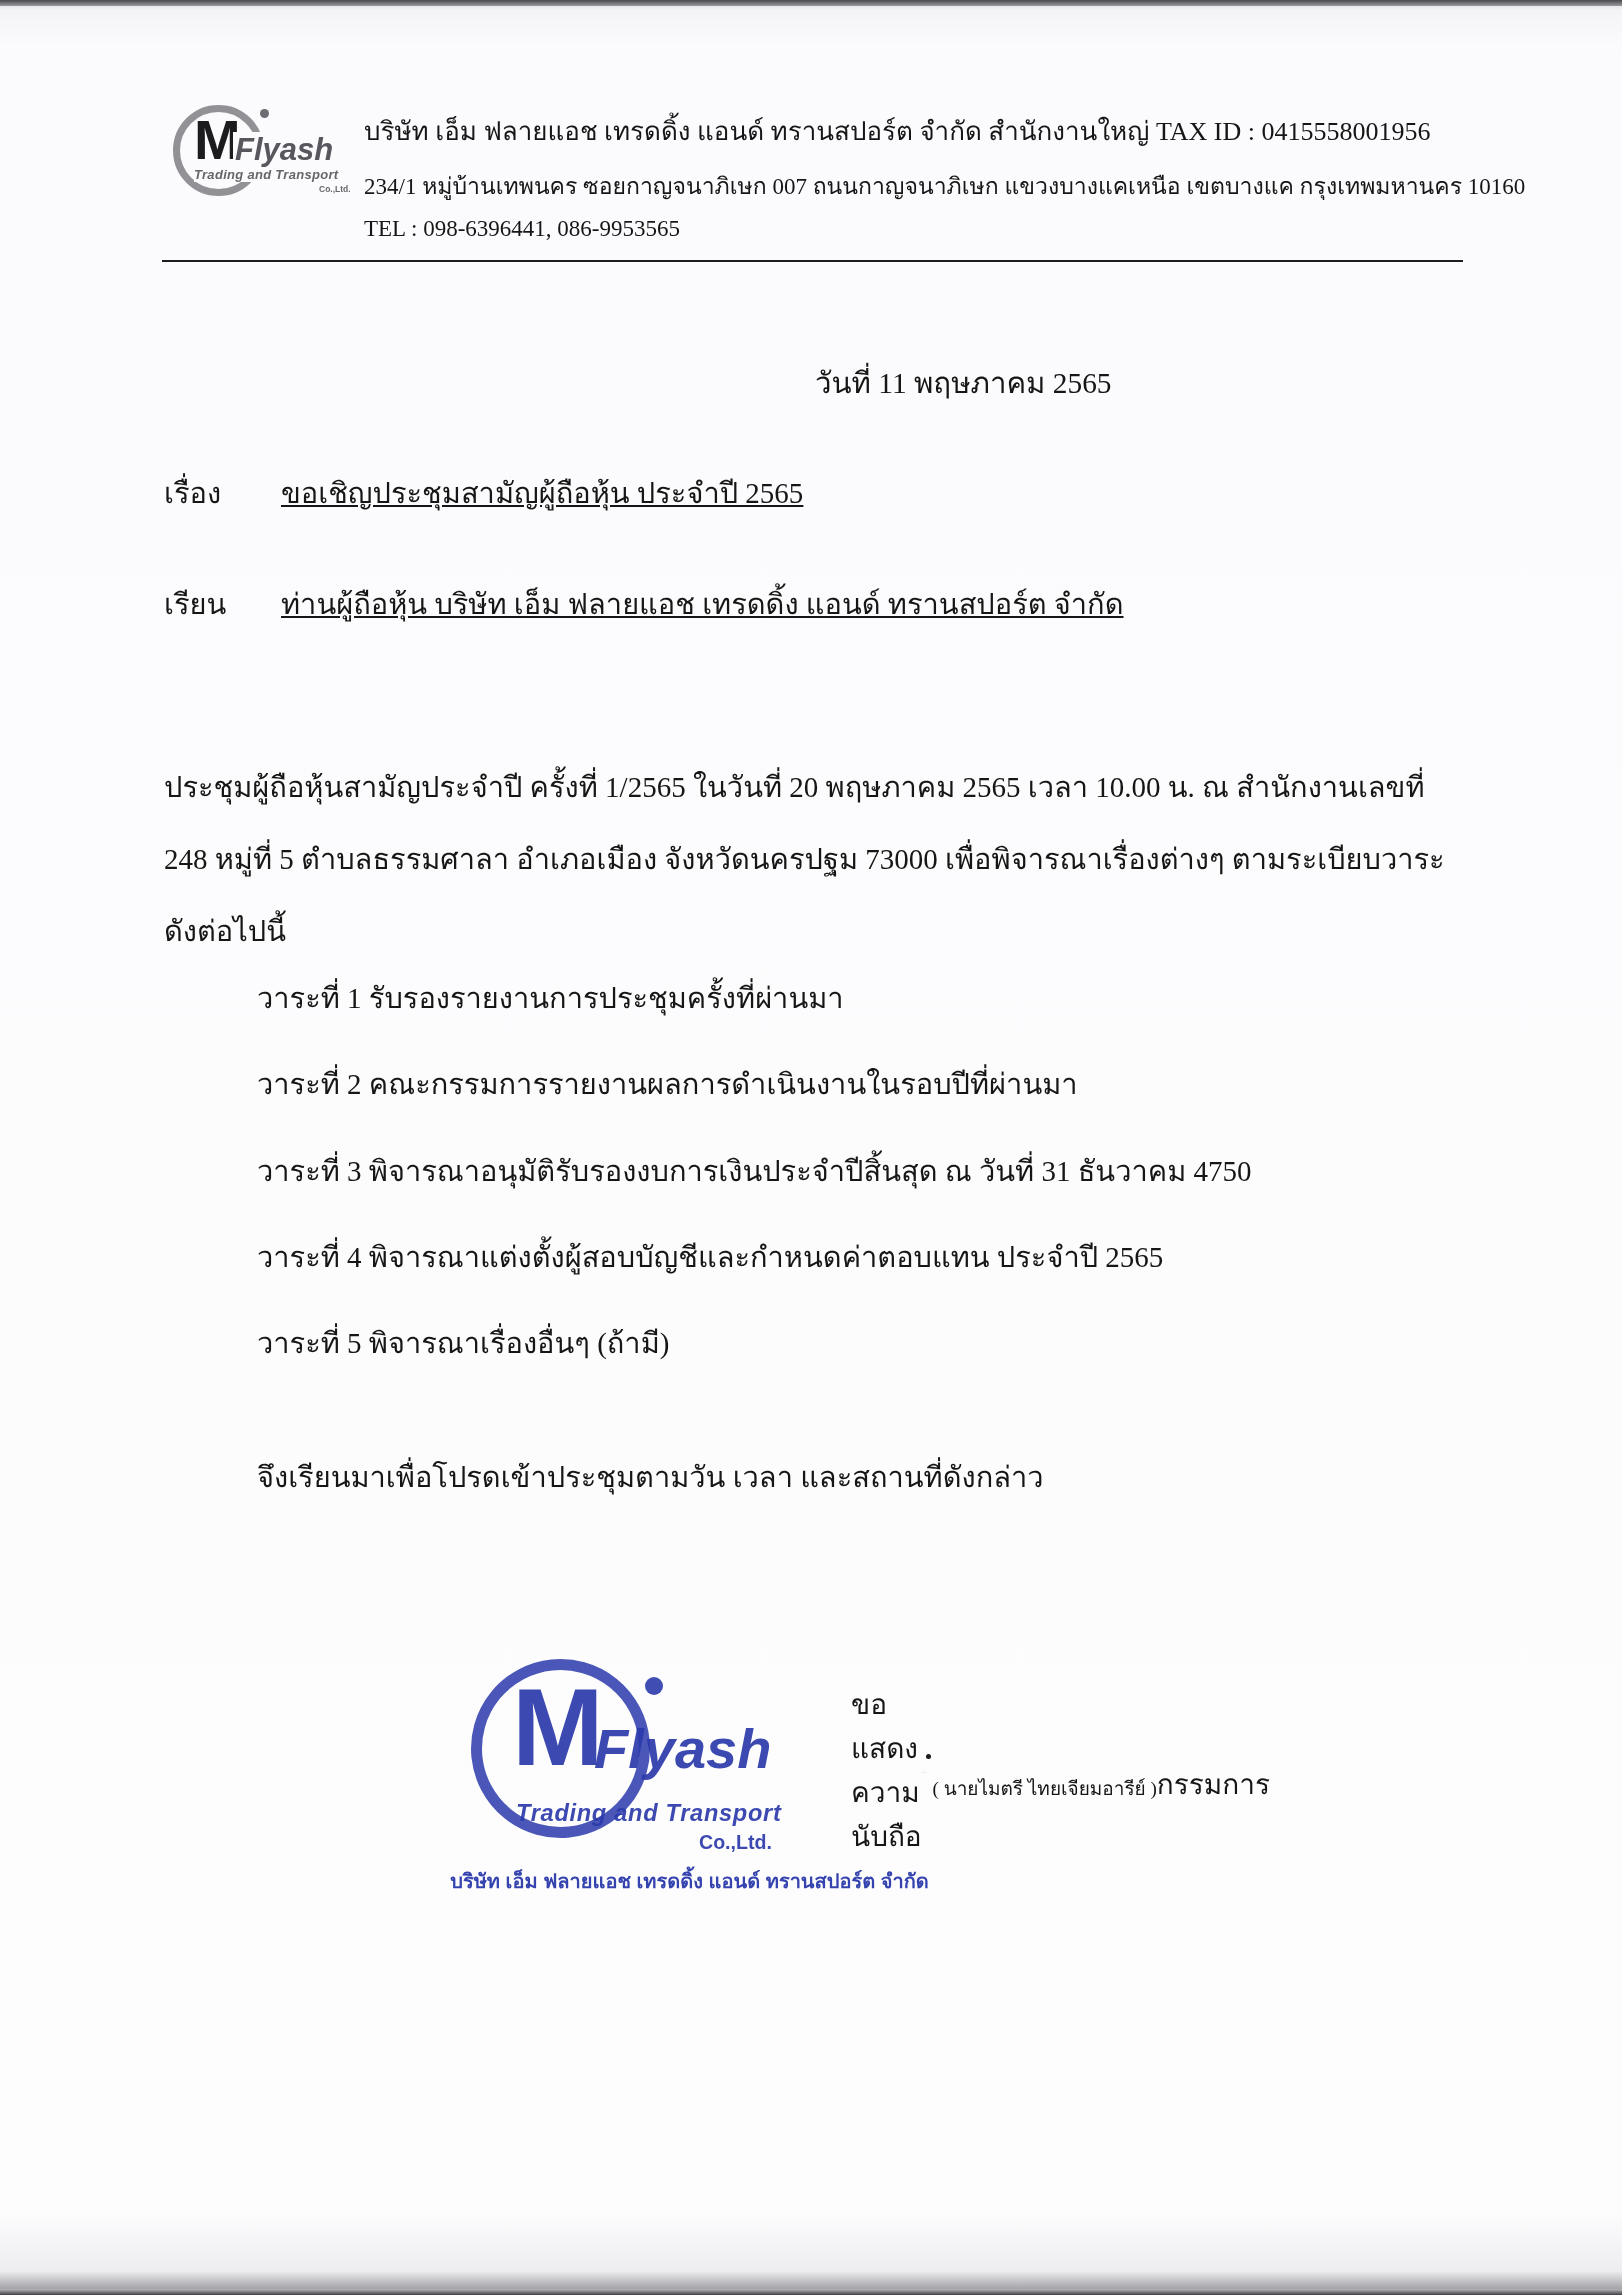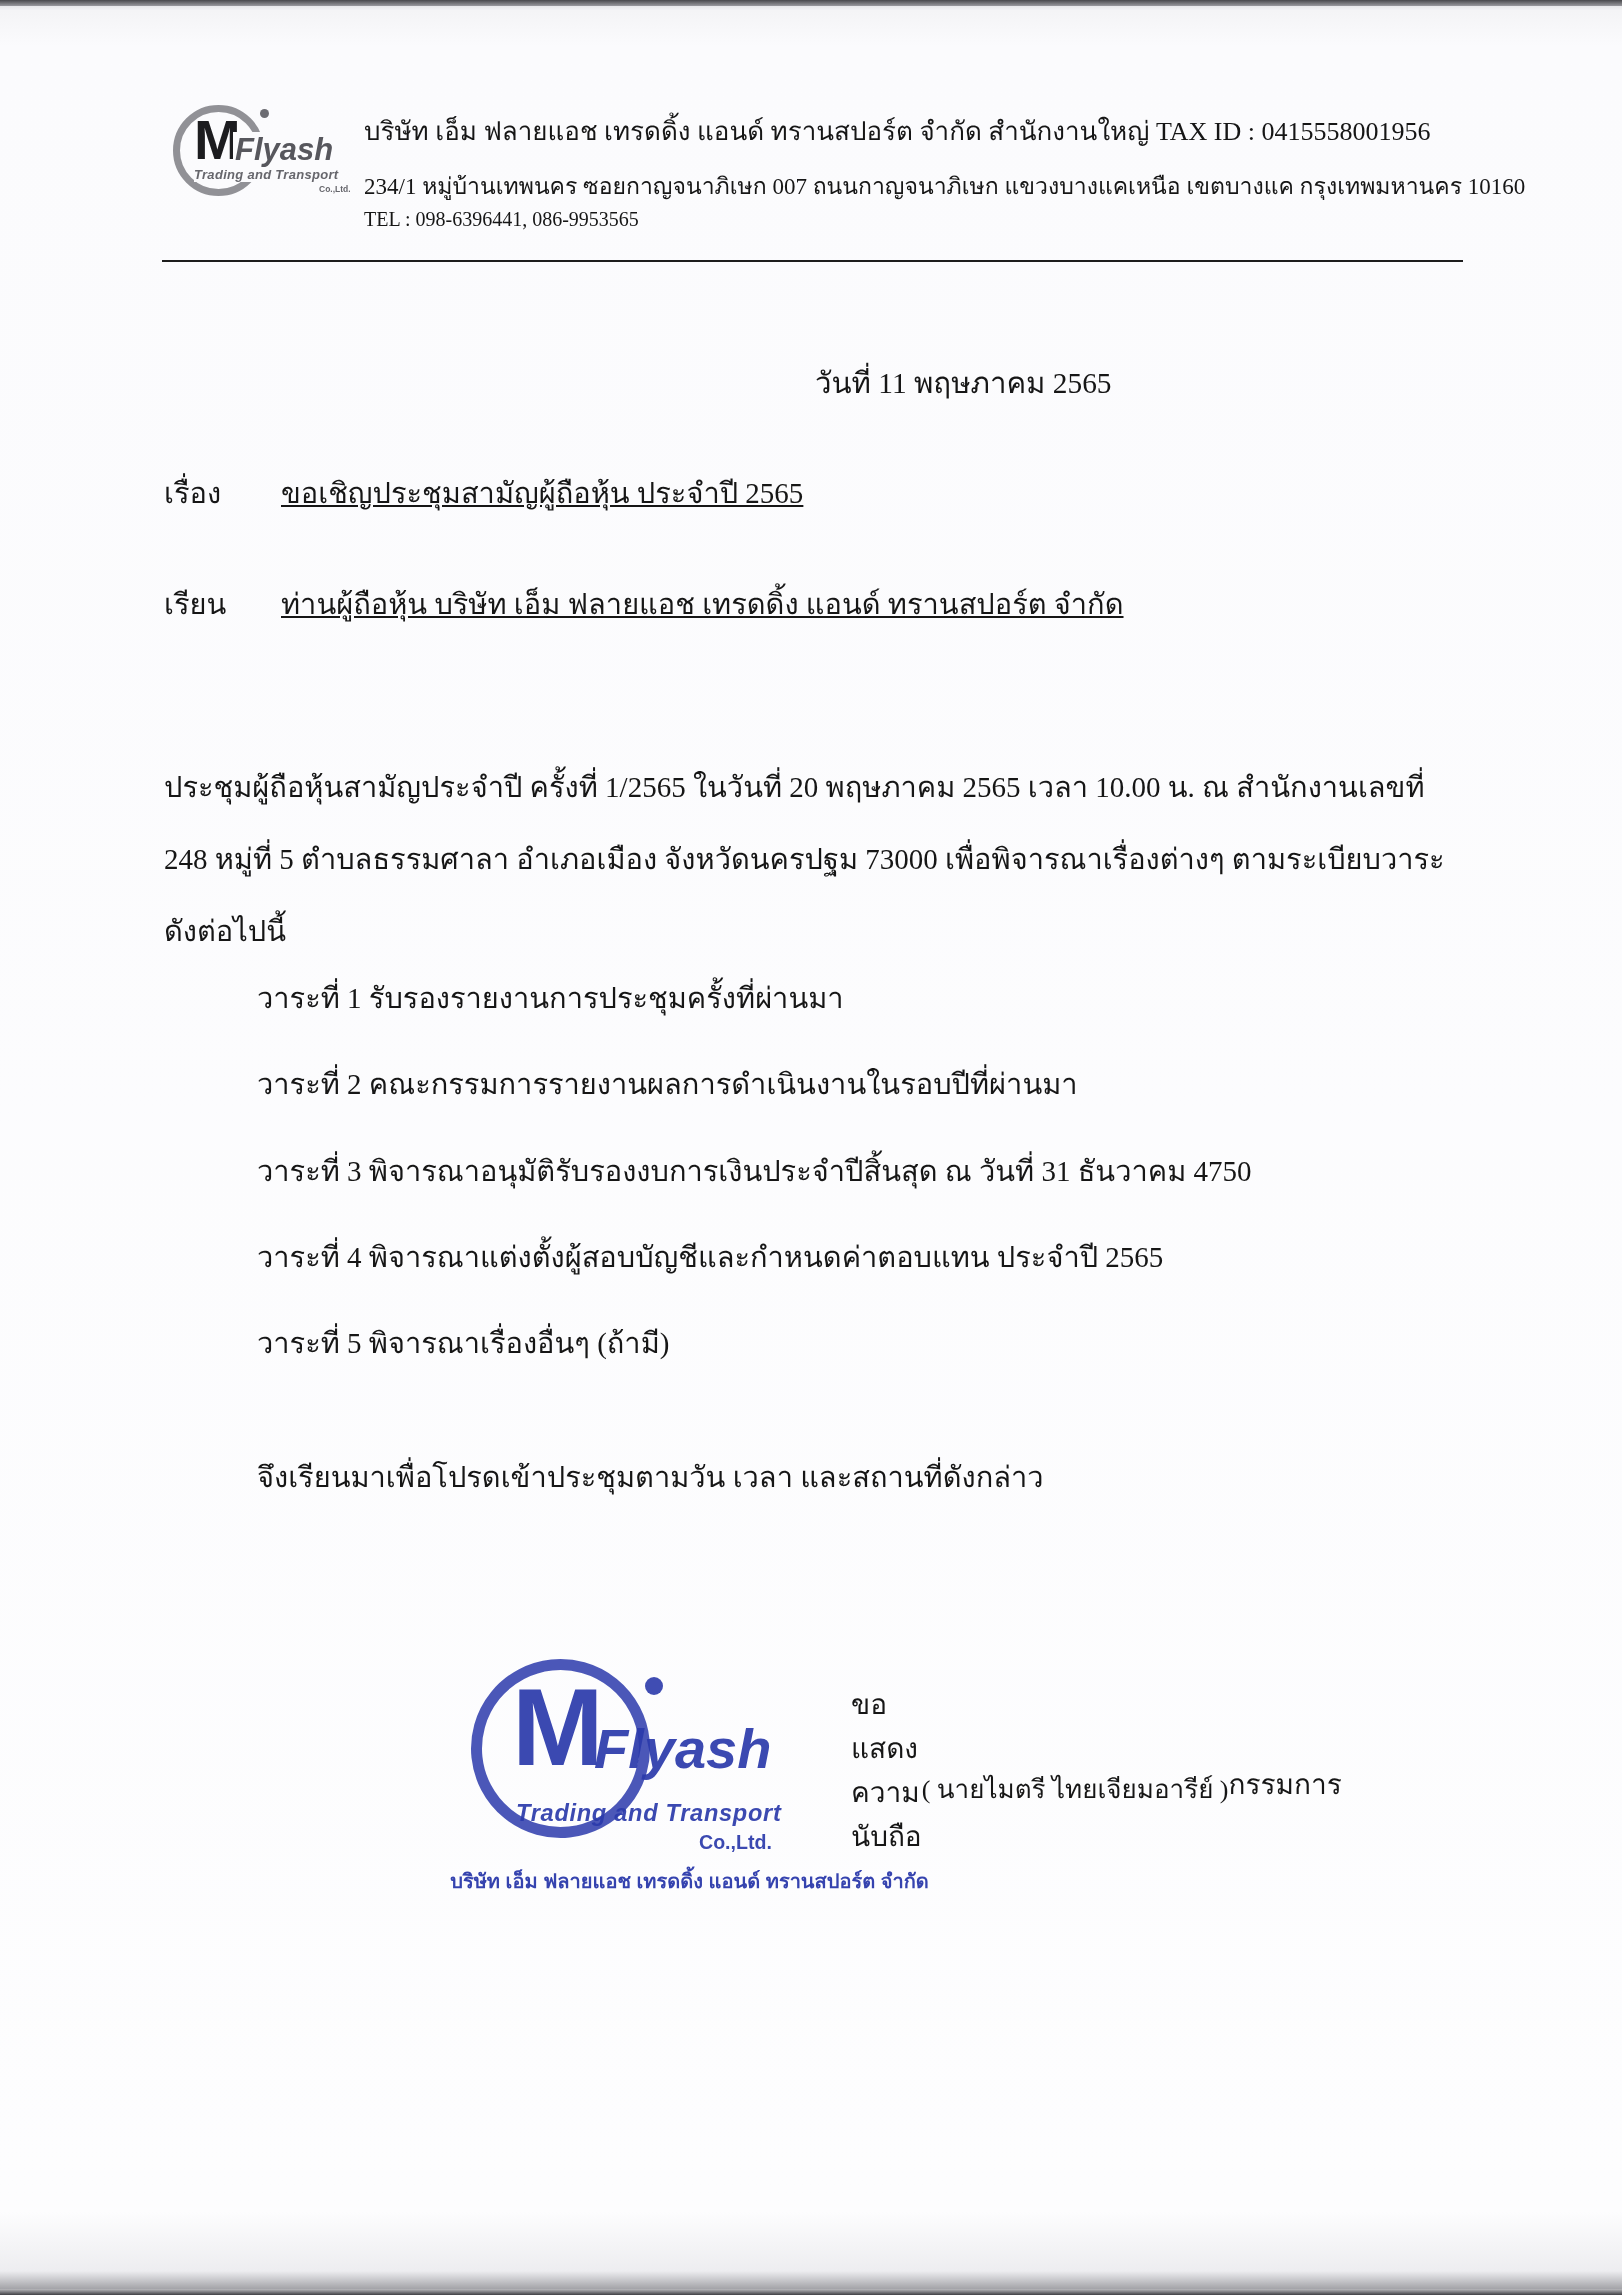--- a/index.html
+++ b/index.html
@@ -25,21 +25,21 @@
     font-weight:800; font-size:56px; color:#1c1c1f; }
   .logo .brand { position:absolute; left:76px; top:34px; font-family:"Liberation Sans","DejaVu Sans",sans-serif;
     font-style:italic; font-weight:700; font-size:31px; color:#57575d; background:#fbfbfd; padding:0 2px; }
   .logo .tagline { position:absolute; left:37px; top:69px; font-family:"Liberation Sans","DejaVu Sans",sans-serif;
     font-style:italic; font-weight:700; font-size:13px; color:#66666c; letter-spacing:0.3px; background:#fbfbfd; }
   .logo .suffix { position:absolute; left:162px; top:86px; font-family:"Liberation Sans","DejaVu Sans",sans-serif;
     font-weight:700; font-size:8.5px; color:#66666c; }
 
   .co-line   { left:364px; top:110px; font-size:26px; }
   .addr-line { left:364px; top:168px; font-size:23px; }
-  .tel-line  { left:364px; top:208px; font-size:20px; }
+  .tel-line  { left:364px; top:216px; font-size:23px; }
   .header-rule { position:absolute; left:162px; top:260px; width:1301px; height:2px; background:#1d1d1d; }
 
   
   .date-line { left:815px; top:359px; font-size:29.4px; }
   .row-label { left:164px; font-size:29px; }
   .row-text  { left:281px; font-size:29px;text-decoration:underline; }
   .subject-label { top:470px; } .subject-text { top:470px; }
   .recipient-label { top:581px; } .recipient-text { top:581px; }
 
   .body-line { font-size:29px; }
@@ -70,21 +70,21 @@
     font-weight:700; font-size:19.6px; opacity:.92; }
   .stamp .caption { position:absolute; left:5.2px; top:216px; width:425px; white-space:nowrap;
     font-family:"Liberation Sans","DejaVu Sans",sans-serif; font-weight:700; font-size:20px; opacity:.95; }
 
   
   .sign-block { position:absolute; left:851px; top:1682px; width:419px;
     display:flex; flex-direction:row; align-items:center; }
   .salutation { font-size:28px; }
   .sig-svg { margin-top:5.2px; width:262px; height:137px; }
   .dotted-line { width:406px; height:0; border-bottom:5.2px dotted #1b1b1b; margin-top:-27.5px; }
-  .signer-name { margin-top:36px; font-size:26px; white-space:nowrap; }
+  .signer-name { margin-top:36px; font-size:19px; white-space:nowrap; }
   .signer-title { margin-top:27.5px; font-size:28px; }
 </style>
 </head>
 <body>
 
 <div class="page">
   <div class="edge-top"></div>
   <div class="edge-bottom"></div>
 
   <div class="logo">

